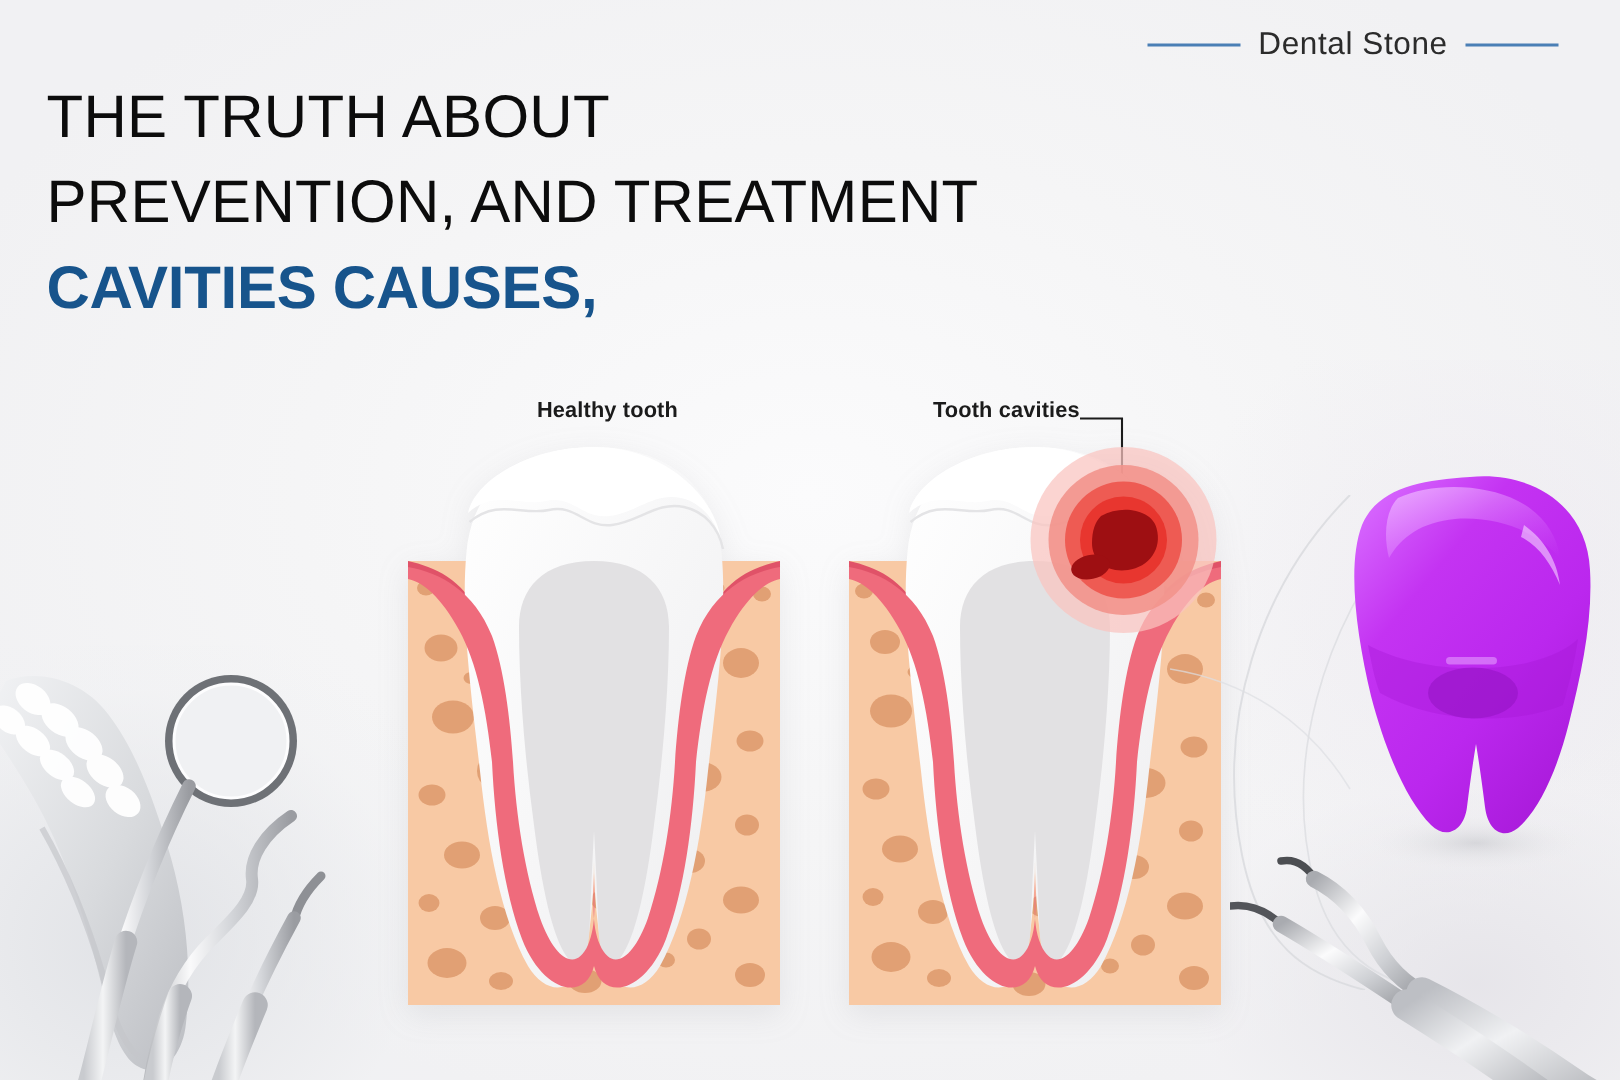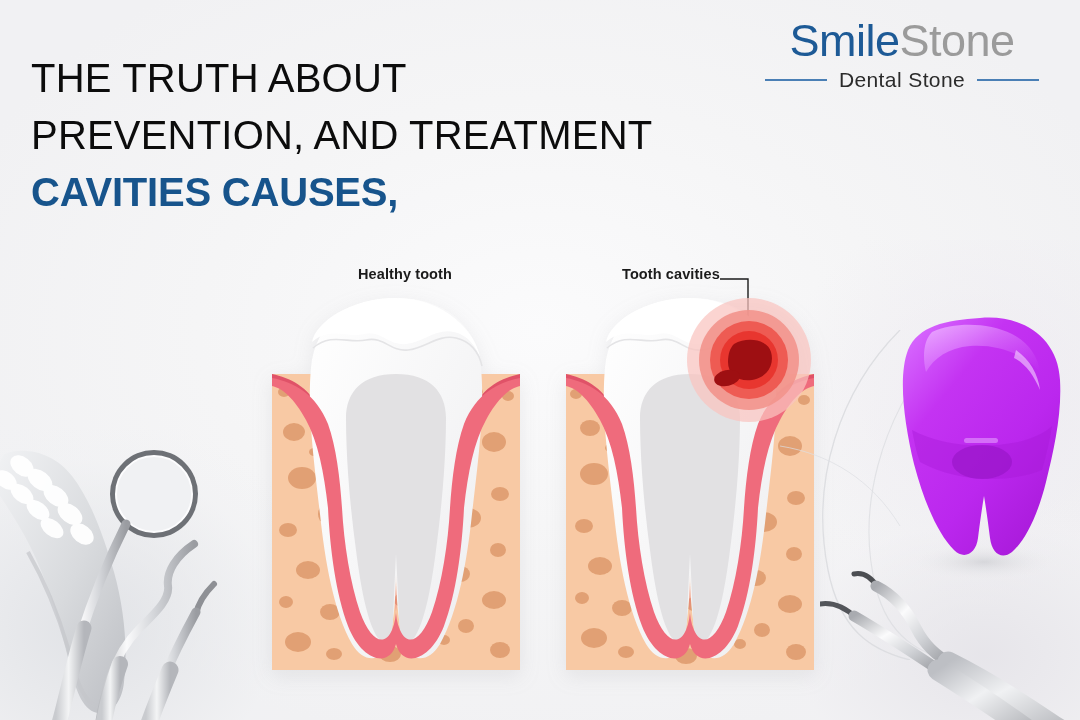--- a/index.html
+++ b/index.html
@@ -73,23 +73,20 @@
 </head>
 <body>
 
 <div class="stage">
 
   <div class="photo-tr"></div>
   <div class="photo-bl"></div>
   <div class="photo-br"></div>
 
   <div class="logo">
-    <div class="logo-word">
-      <span class="logo-smile">Smile</span><span class="logo-stone">Stone</span>
-    </div>
     <div class="logo-sub-row">
       <span class="logo-rule"></span>
       <span class="logo-sub">Dental Stone</span>
       <span class="logo-rule"></span>
     </div>
   </div>
 
   <div class="headline">
     <div class="hl">THE TRUTH ABOUT</div>
     <div class="hl">PREVENTION, AND TREATMENT</div>

